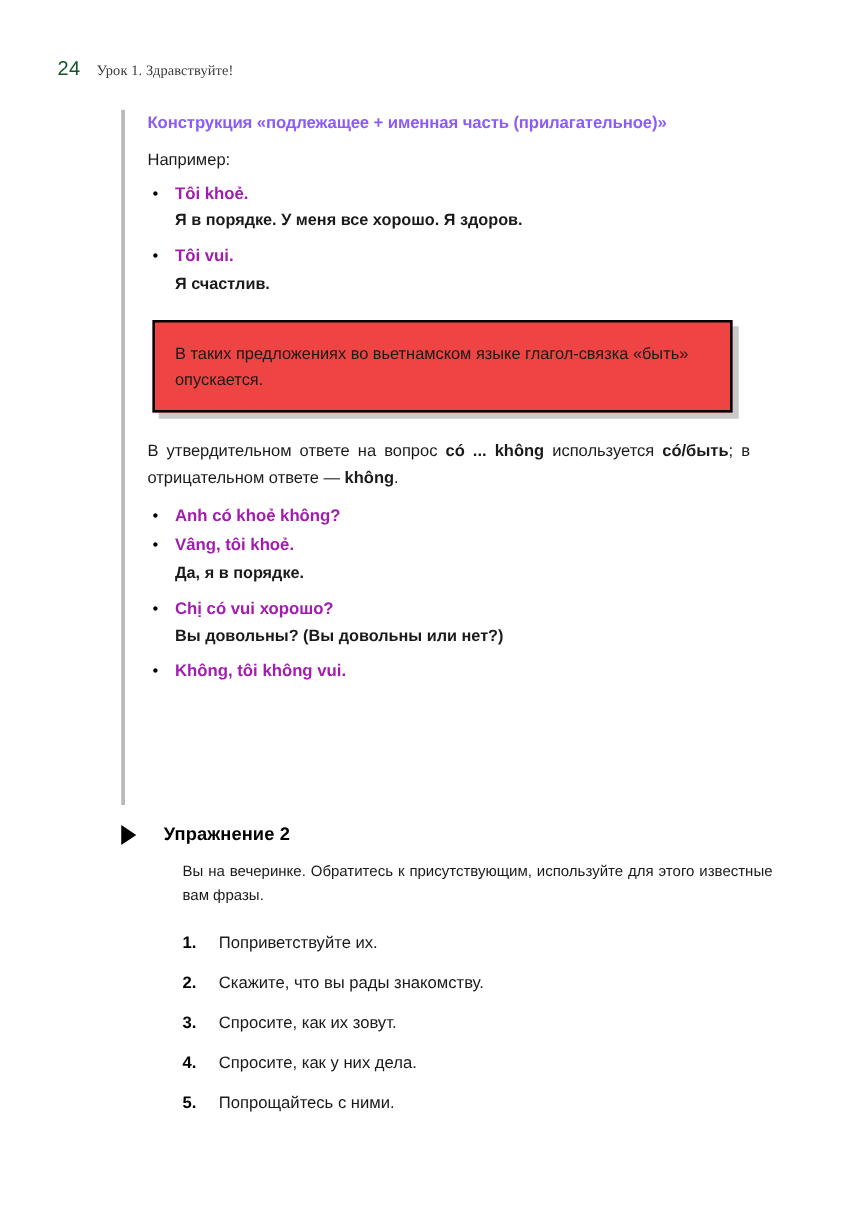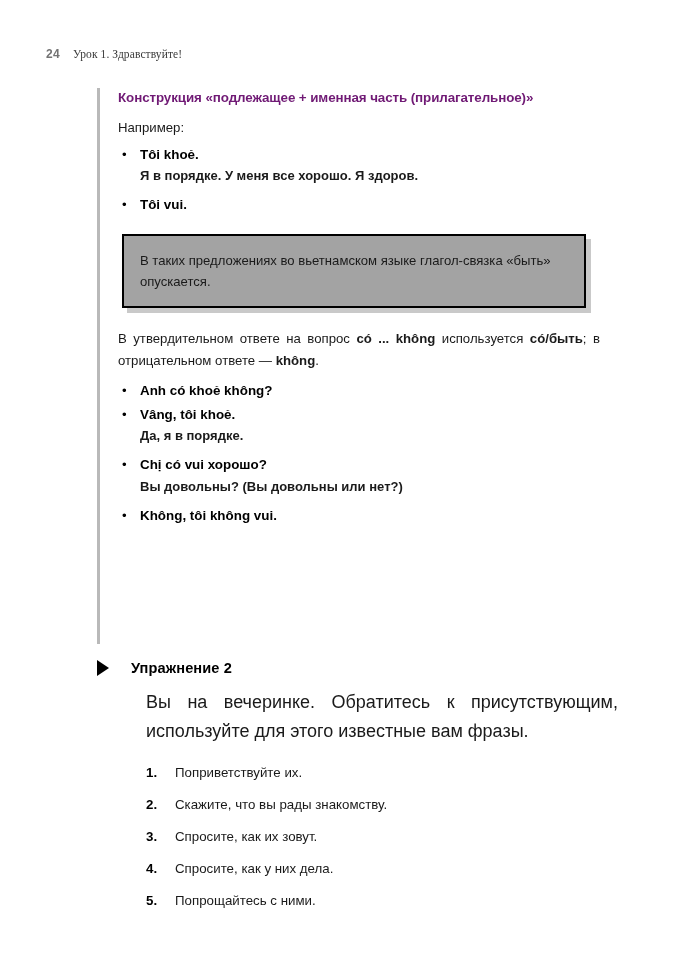--- a/index.html
+++ b/index.html
@@ -24,23 +24,23 @@
 
   
   .header {
     position: absolute;
     top: 47px;
     left: 46px;
     display: flex;
     align-items: baseline;
   }
   .page-number {
-    font-size: 12px;
-    font-weight: bold;
-    color: #737373;
+    font-size: 16px;
+    font-weight: normal;
+    color: #14532d;
     letter-spacing: 0.3px;
   }
   .header-title {
     font-size: 11.5px;
     color: #3a3a3a;
     margin-left: 13px;
     letter-spacing: 0.1px;
     font-family: Liberation Serif, serif;
   }
 
@@ -59,21 +59,21 @@
     position: absolute;
     left: 118px;
     top: 88px;
     width: 500px;
   }
 
   .heading {
     font-size: 13.4px;
     font-weight: bold;
     line-height: 1.55;
-    color: #701a75;
+    color: #8b5cf6;
     margin: 0 0 9px 0;
     letter-spacing: -0.1px;
   }
   .plain {
     font-size: 13.2px;
     line-height: 1.5;
     margin: 0 0 6px 0;
     color: #1a1a1a;
   }
 
@@ -92,21 +92,21 @@
     left: 4px;
     top: 0;
     font-size: 13.2px;
     line-height: 1.62;
     color: #000;
   }
   .viet {
     font-size: 13.4px;
     font-weight: bold;
     line-height: 1.62;
-    color: #000000;
+    color: #a21caf;
   }
   .trans {
     font-size: 13.0px;
     line-height: 1.6;
     color: #1a1a1a;
     margin: 1px 0 7px 0;
     font-weight: bold;
   }
 
   
@@ -120,21 +120,21 @@
     left: 5px;
     top: 5px;
     width: 100%;
     height: 100%;
     background: #c9c9c9;
     box-sizing: border-box;
   }
   .note-box {
     position: relative;
     border: 2px solid #000;
-    background: #a3a3a3;
+    background: #ef4444;
     box-sizing: border-box;
     padding: 14px 16px 14px 16px;
   }
   .note-text {
     font-size: 13.1px;
     line-height: 1.62;
     color: #1a1a1a;
   }
 
   
@@ -173,21 +173,21 @@
   .ex-title {
     font-size: 14.6px;
     font-weight: bold;
     color: #000;
     letter-spacing: 0.1px;
     text-align: right;
   }
   .ex-desc {
     margin: 12px 0 16px 49px;
     width: 472px;
-    font-size: 18px;
+    font-size: 12px;
     line-height: 1.62;
     text-align: justify;
     color: #1a1a1a;
   }
   ol.numlist {
     list-style: none;
     margin: 17px 0 0 49px;
     padding: 0;
   }
   ol.numlist > li {
@@ -227,20 +227,21 @@
 
     <ul class="bullets">
       <li>
         <span class="dot">•</span>
         <span class="viet">Tôi khoẻ.</span>
         <div class="trans">Я в порядке. У меня все хорошо. Я здоров.</div>
       </li>
       <li>
         <span class="dot">•</span>
         <span class="viet">Tôi vui.</span>
+        <div class="trans">Я счастлив.</div>
       </li>
     </ul>
 
     <div class="note-wrap">
       <div class="note-shadow"></div>
       <div class="note-box">
         <div class="note-text">В таких предложениях во вьетнамском языке глагол-связ­ка «быть» опускается.</div>
       </div>
     </div>
 

